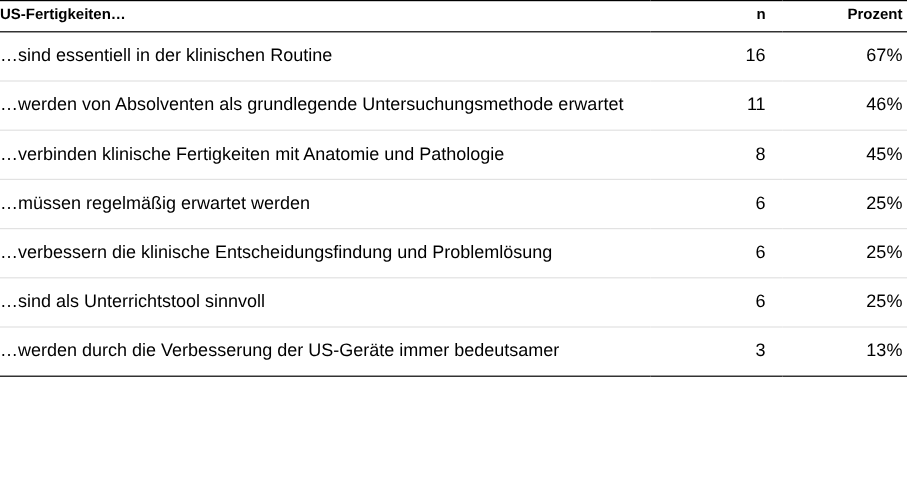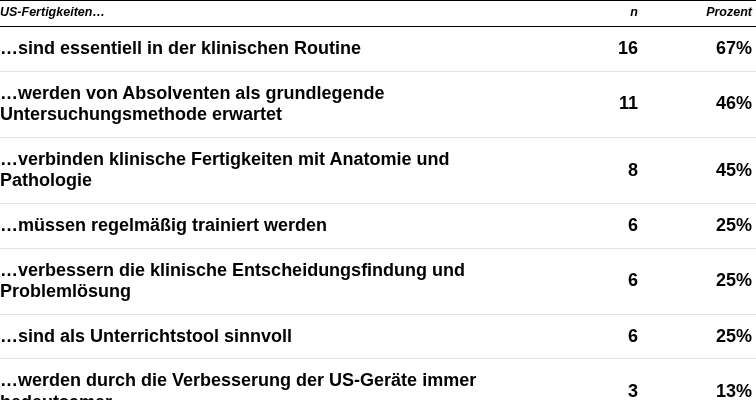--- a/index.html
+++ b/index.html
@@ -30,33 +30,32 @@
 
   thead th {
     font-size: 12.5px;
     font-weight: bold;
     text-align: left;
     padding: 4px 0 7px 0;
     border-top: 1.5px solid #000000;
     border-bottom: 1.2px solid #000000;
     vertical-align: bottom;
     white-space: nowrap;
-    font-style: italic;
   }
   thead th.num {
     text-align: right;
     padding-right: 14px;
   }
   thead th.pct {
     text-align: right;
     padding-right: 4px;
   }
   tbody td {
-    font-size: 18px;
-    font-weight: bold;
+    font-size: 15px;
+    font-weight: normal;
     padding: 11px 0 11px 0;
     vertical-align: middle;
     border-bottom: 1px solid #e2e2e2;
     line-height: 1.2;
   }
   tbody tr:last-child td {
     border-bottom: 1.2px solid #000000;
   }
   tbody td.num {
     text-align: right;
@@ -99,21 +98,21 @@
         <td>…werden von Absolventen als grundlegende Untersuchungsmethode erwartet</td>
         <td class="num">11</td>
         <td class="pct">46%</td>
       </tr>
       <tr>
         <td>…verbinden klinische Fertigkeiten mit Anatomie und Pathologie</td>
         <td class="num">8</td>
         <td class="pct">45%</td>
       </tr>
       <tr>
-        <td>…müssen regelmäßig trainiert werden</td>
+        <td>…müssen regelmäßig erwartet werden</td>
         <td class="num">6</td>
         <td class="pct">25%</td>
       </tr>
       <tr>
         <td>…verbessern die klinische Entscheidungsfindung und Problemlösung</td>
         <td class="num">6</td>
         <td class="pct">25%</td>
       </tr>
       <tr>
         <td>…sind als Unterrichtstool sinnvoll</td>

